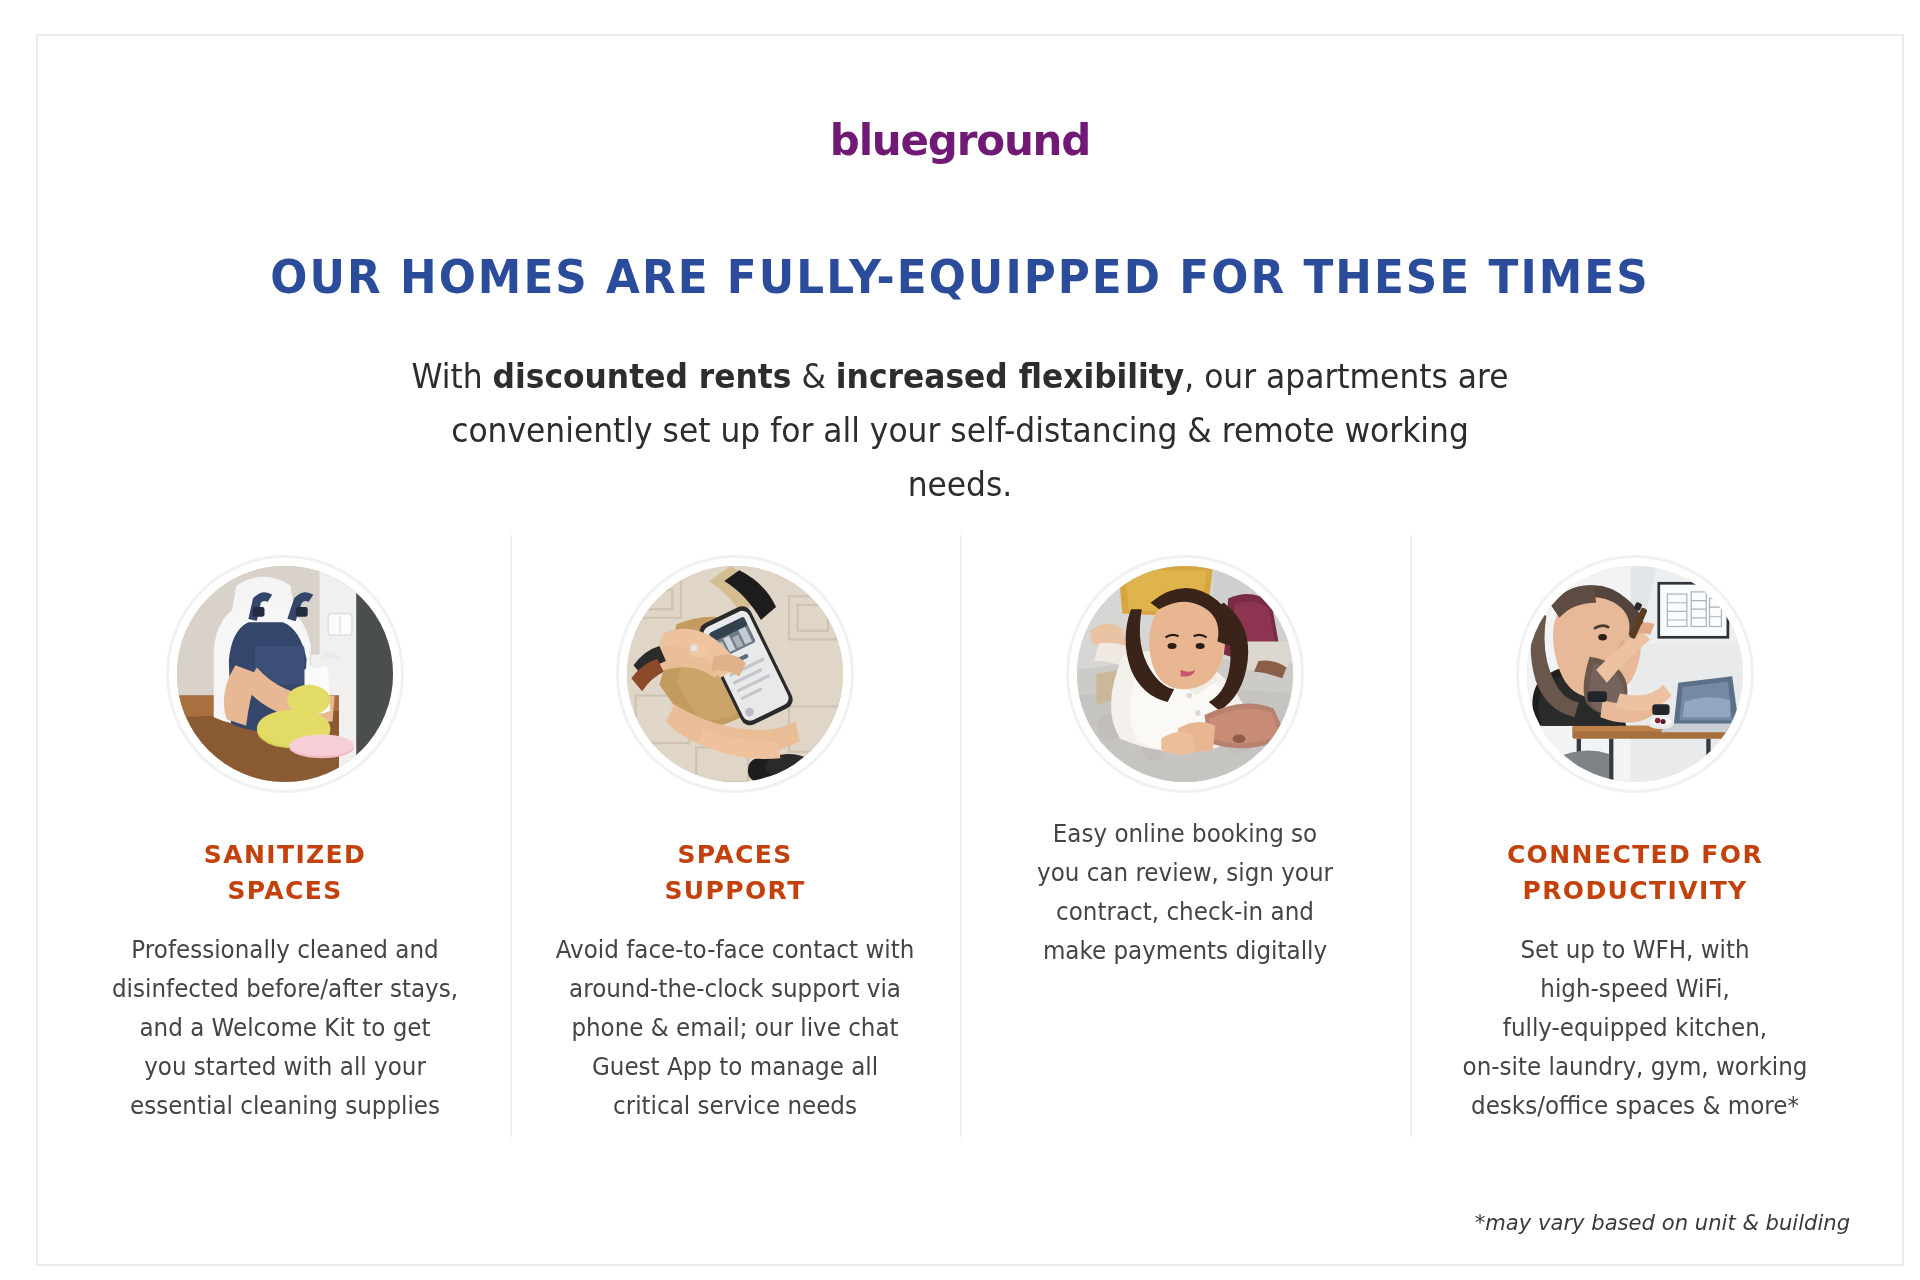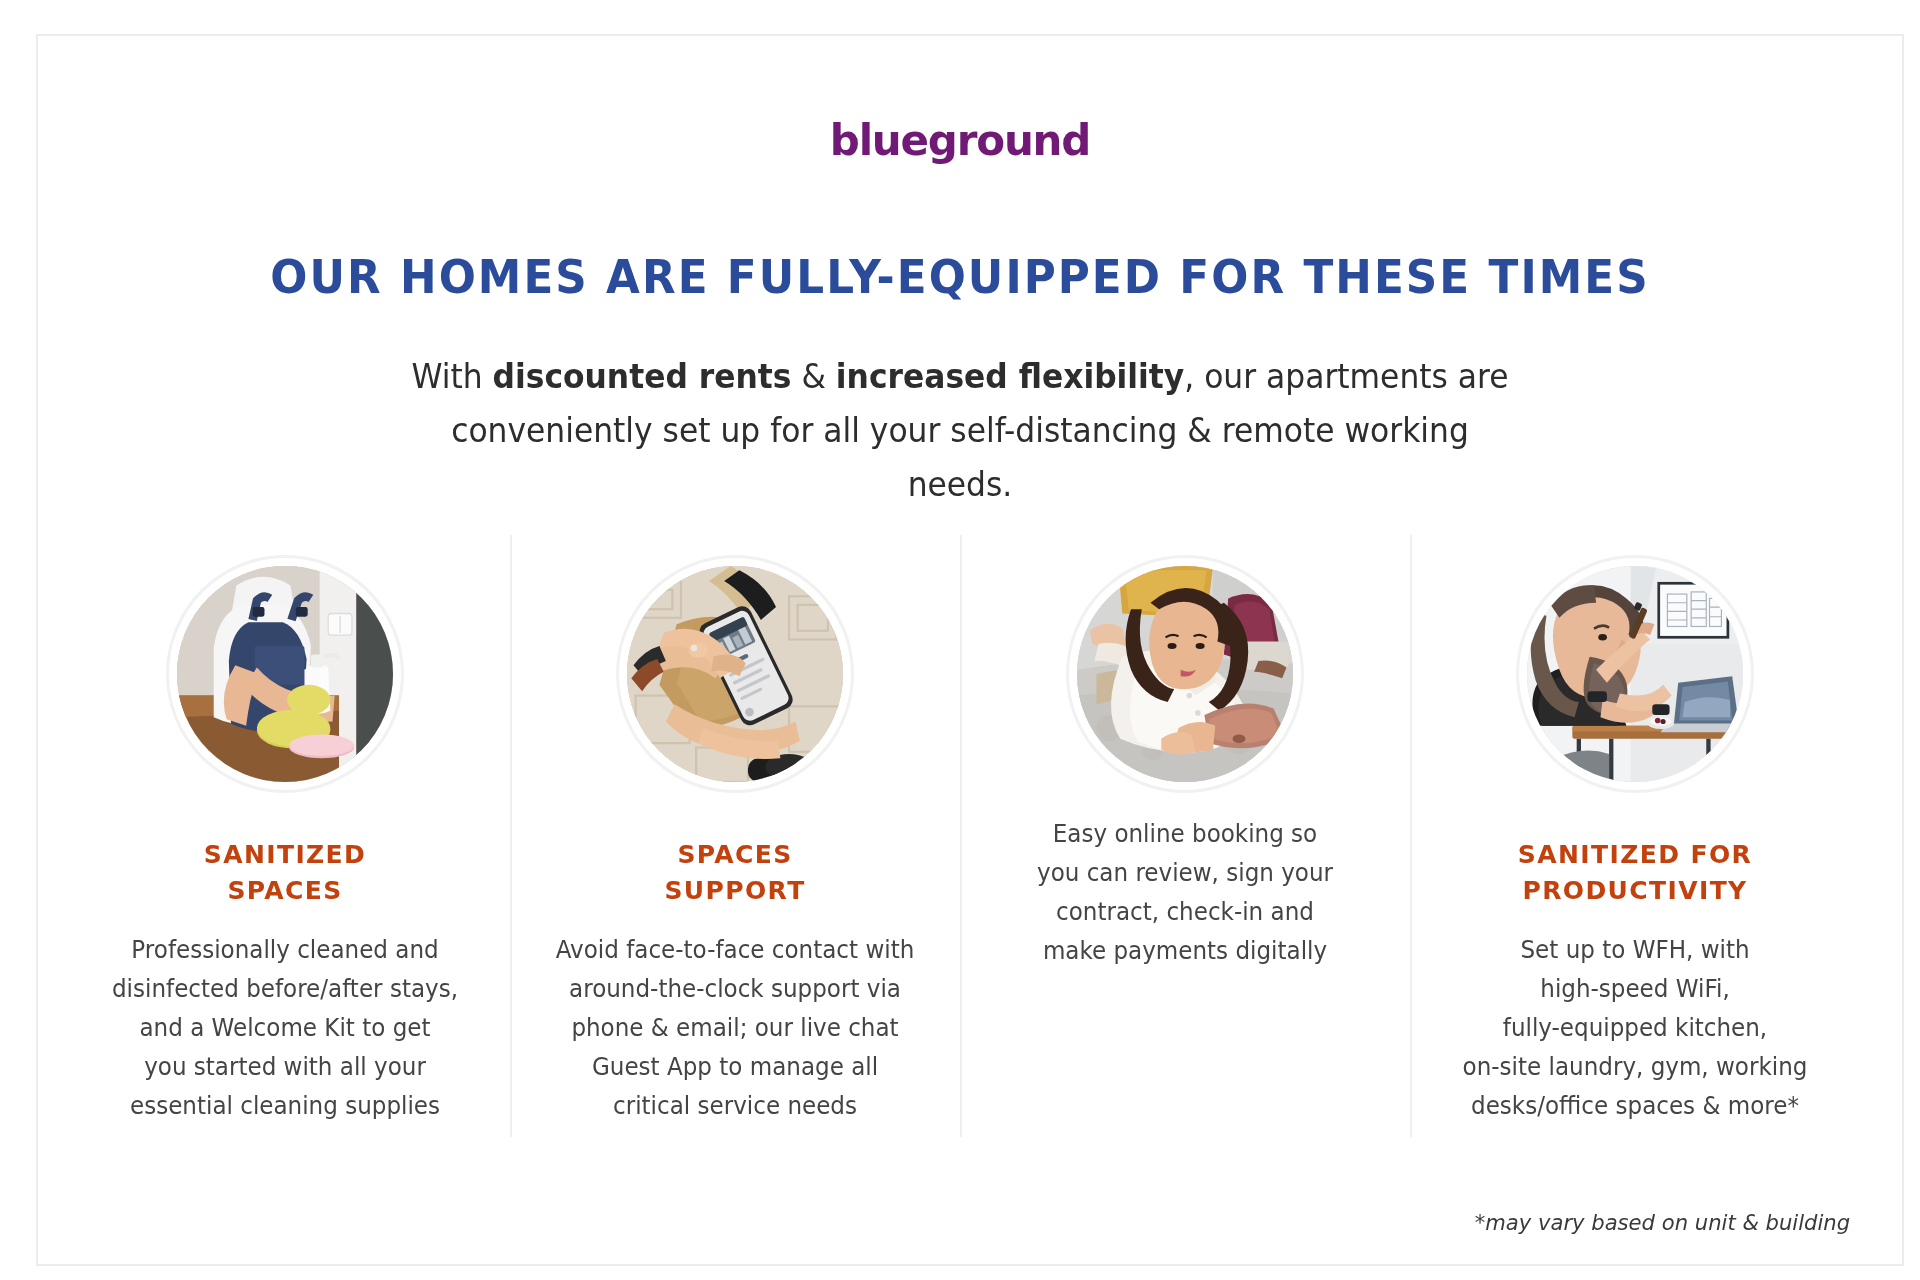--- a/index.html
+++ b/index.html
@@ -398,21 +398,21 @@
             <path d="M64 96 q22 -22 42 -36 l8 8 q-22 18 -40 40 Z" fill="#edc2a2"></path>
             <path d="M100 56 q10 -6 18 -2 l-4 10 q-8 -4 -14 0 Z" fill="#e0aa88"></path>
             <rect x="100" y="38" width="6" height="30" rx="2" transform="rotate(24 103 53)" fill="#5a3d22"></rect>
             <rect x="100" y="34" width="6" height="7" rx="1.5" transform="rotate(24 103 37)" fill="#2a2a2a"></rect>
             <rect x="56" y="116" width="18" height="10" rx="3" fill="#22262a"></rect>
             <rect x="116" y="128" width="16" height="10" rx="3" fill="#22262a"></rect>
             <path d="M26 178 q26 -12 50 -4 l0 26 l-54 0 Z" fill="#7d8386"></path>
           </svg>
         </div>
       </div>
-      <div class="col-title">SANITIZED FOR
+      <div class="col-title">CONNECTED FOR
 PRODUCTIVITY</div>
       <div class="col-body">Set up to WFH, with
 high-speed WiFi,
 fully-equipped kitchen,
 on-site laundry, gym, working
 desks/office spaces &amp; more*</div>
     </div>
 
   </div>
 

